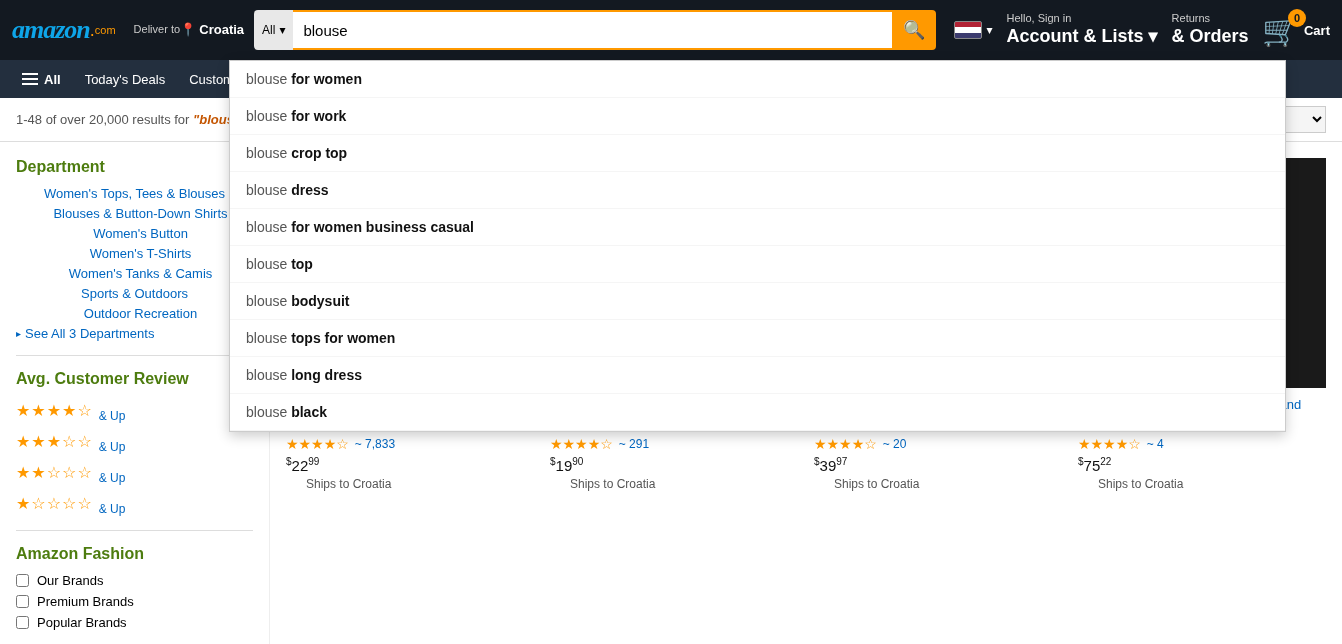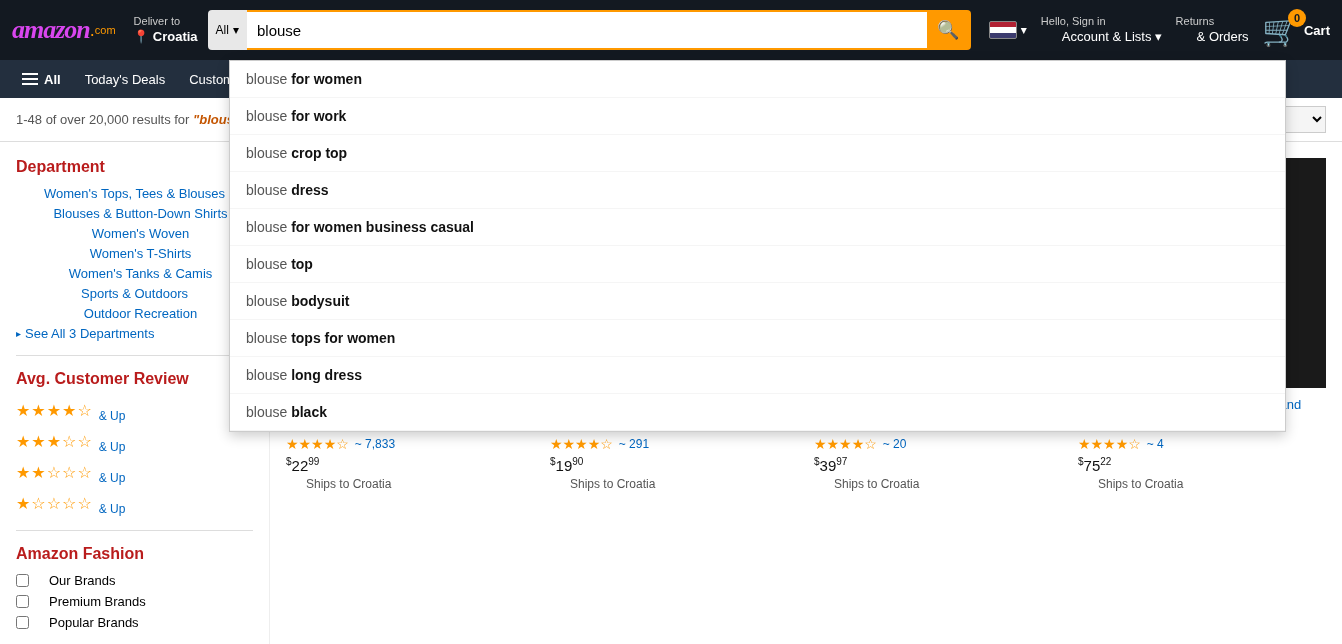--- a/index.html
+++ b/index.html
@@ -14,30 +14,30 @@
       gap: 10px;
       height: 60px;
     }
     .logo-area {
       display: flex;
       align-items: center;
       cursor: pointer;
       flex-shrink: 0;
     }
     .logo-text {
-      color: #d946ef;
+      color: #0ea5e9;
       font-size: 26px;
       font-weight: bold;
       font-style: italic;
       letter-spacing: -1px;
       font-family: Georgia, serif;
     }
     .deliver-to {
       display: flex;
-      flex-direction: column;
+      flex-direction: row;
       color: #ccc;
       font-size: 11px;
       line-height: 1.3;
       margin-left: 8px;
       cursor: pointer;
     }
     .deliver-to .location {
       color: #fff;
       font-weight: bold;
       font-size: 13px;
@@ -100,21 +100,21 @@
       background: linear-gradient(to bottom, #B22234 33%, #fff 33%, #fff 66%, #3C3B6E 66%);
       border-radius: 2px;
       border: 1px solid #888;
     }
     .header-link {
       color: #fff;
       cursor: pointer;
       line-height: 1.3;
     }
     .header-link .top-line { font-size: 11px; color: #ccc; }
-    .header-link .bottom-line { font-size: 13px; font-weight: normal; margin-left: 21px; }
+    .header-link .bottom-line { font-size: 18px; font-weight: bold; }
     .cart-area {
       display: flex;
       align-items: center;
       gap: 4px;
       cursor: pointer;
       color: #fff;
     }
     .cart-count {
       position: absolute;
       top: -4px;
@@ -181,38 +181,38 @@
     .sidebar {
       width: 270px;
       flex-shrink: 0;
       padding: 16px 16px;
       border-right: 1px solid #eee;
     }
     .sidebar-section-title {
       font-size: 16px;
       font-weight: bold;
       margin-bottom: 10px;
-      color: #b91c1c;
+      color: #4d7c0f;
     }
     .sidebar-link {
       display: block;
       color: #0066c0;
       text-decoration: none;
       margin-bottom: 5px;
       font-size: 13px;
       cursor: pointer;
       text-align: center;
     }
     .sidebar-link.sub { margin-left: 12px; }
     .sidebar-link.see-all { color: #0066c0; margin-left: 0; margin-top: 4px; }
     .sidebar-divider { height: 1px; background: #ddd; margin: 14px 0; }
     .stars-row { display: flex; align-items: center; gap: 6px; margin-bottom: 6px; cursor: pointer; }
     .stars { color: #ff9900; font-size: 16px; letter-spacing: 1px; }
     .stars-up { font-size: 12px; color: #0066c0; margin-top: 11px; }
-    .checkbox-row { display: flex; align-items: center; gap: 20px; margin-bottom: 6px; cursor: pointer; }
+    .checkbox-row { display: flex; align-items: center; gap: 8px; margin-bottom: 6px; cursor: pointer; }
     .checkbox-row input { cursor: pointer; }
 
     
     .products-area {
       flex: 1;
       padding: 16px;
       display: flex;
       gap: 16px;
     }
     .product-card {
@@ -376,21 +376,21 @@
   </div>
 </div>
 
 <div class="main-content">
 
   <aside class="sidebar">
     <div class="sidebar-section-title">Department</div>
 
     <a class="sidebar-link">Women's Tops, Tees &amp; Blouses</a>
     <a class="sidebar-link sub">Blouses &amp; Button-Down Shirts</a>
-    <a class="sidebar-link sub">Women's Woven</a>
+    <a class="sidebar-link sub">Women's Button</a>
     <a class="sidebar-link sub">Women's T-Shirts</a>
     <a class="sidebar-link sub">Women's Tanks &amp; Camis</a>
     <a class="sidebar-link">Sports &amp; Outdoors</a>
     <a class="sidebar-link sub">Outdoor Recreation</a>
     <a class="sidebar-link see-all" style="display:flex;align-items:center;gap:4px;">
       <span style="font-size:10px;">▸</span>
       <span>See All 3 Departments</span>
     </a>
 
     <div class="sidebar-divider"></div>

